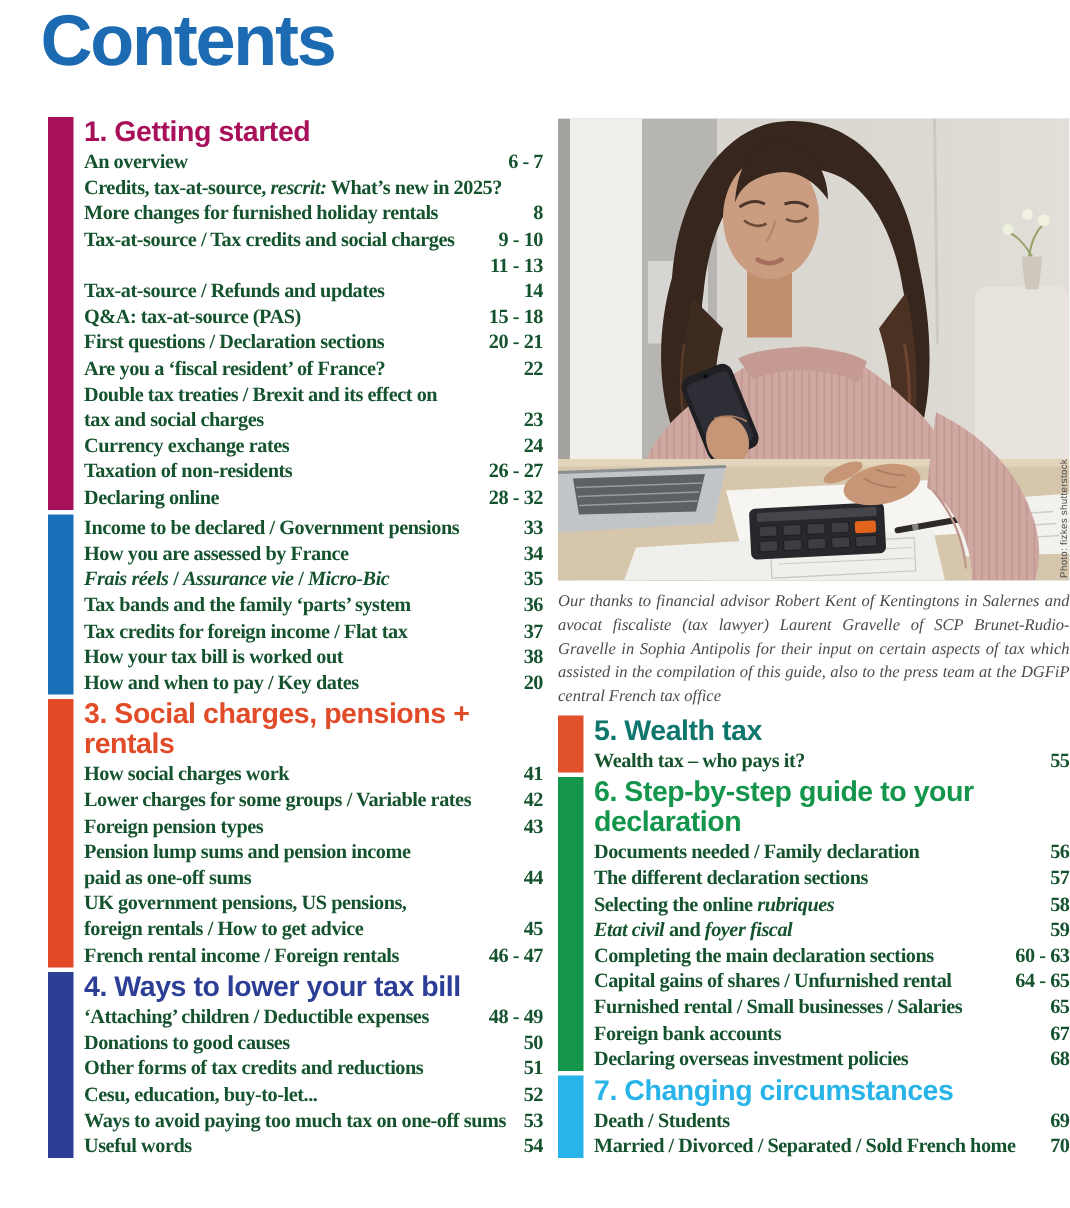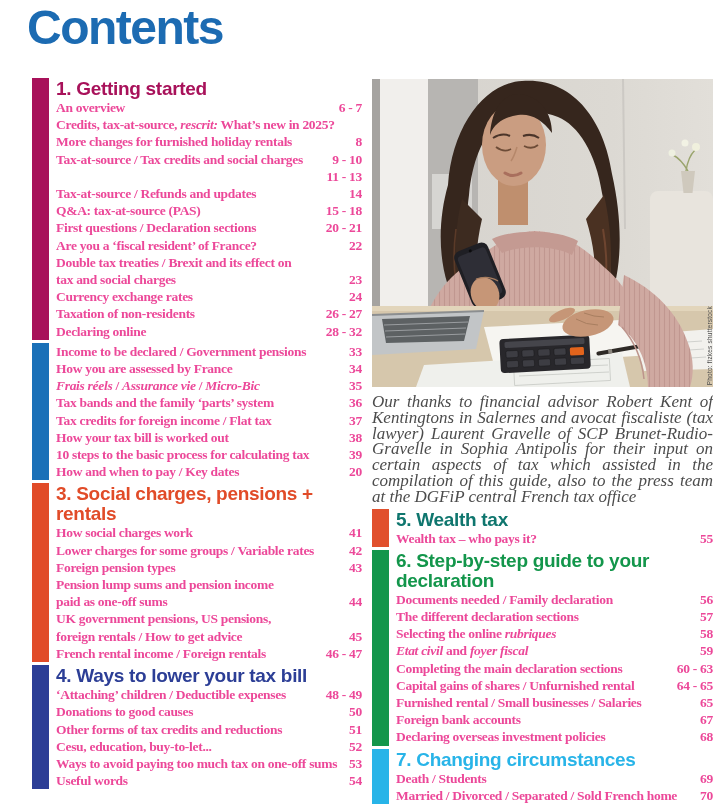--- a/index.html
+++ b/index.html
@@ -7,28 +7,28 @@
   .page{position:relative;width:713px;height:709px;background:#fff;font-family:"Liberation Serif",serif;}
   .page-title{position:absolute;left:27px;top:0px;margin:0;font-family:"Liberation Sans",sans-serif;
     font-weight:bold;font-size:48px;letter-spacing:-1.5px;}
   .col-left{position:absolute;left:32px;top:78px;width:330px;}
   .col-right{position:absolute;left:372px;top:79px;width:341px;}
   .section{display:flex;margin-bottom:3px;}
   .bar{width:17px;margin-right:7px;flex:none;}
   .sec-content{flex:1;min-width:0;}
   .sec-title{font-family:"Liberation Sans",sans-serif;font-weight:bold;font-size:19px;line-height:20px;
     letter-spacing:-0.3px;padding-top:1px;}
-  .row{display:flex;font-weight:bold;font-size:13.5px;line-height:17.2px;color:#ec4899;letter-spacing:-0.3px;}
+  .row{display:flex;font-weight:bold;font-size:13.5px;line-height:17.2px;color:#14532d;letter-spacing:-0.3px;}
   .lbl{white-space:pre-line;min-width:0;}
   .pg{margin-left:auto;padding-left:4px;align-self:flex-end;white-space:nowrap;text-align:right;}
   .photo{position:relative;width:341px;height:308px;overflow:hidden;background:#d8d5d0;}
   .photo svg{display:block;}
   .credit{position:absolute;right:0px;bottom:2px;writing-mode:vertical-rl;transform:rotate(180deg);
     font-family:"Liberation Sans",sans-serif;font-size:6.5px;color:#4c4c4c;letter-spacing:.2px;}
-  .caption{margin:7px 0 4px 0;font-style:italic;font-size:17px;line-height:15.8px;text-align:justify;color:#4c4c4c;}
+  .caption{margin:7px 0 4px 0;font-style:italic;font-size:11px;line-height:15.8px;text-align:justify;color:#4c4c4c;}
 </style>
 </head>
 <body>
 
 <div class="page">
 
   <h1 class="page-title" style="color: rgb(28, 107, 178);">Contents</h1>
 
   <div class="col-left" id="col-left">
       <div class="section">
@@ -107,24 +107,20 @@
             <span class="lbl"><span>Tax bands and the family ‘parts’ system</span></span>
             <span class="pg">36</span>
           </div>
           <div class="row">
             <span class="lbl"><span>Tax credits for foreign income / Flat tax</span></span>
             <span class="pg">37</span>
           </div>
           <div class="row">
             <span class="lbl"><span>How your tax bill is worked out</span></span>
             <span class="pg">38</span>
-          </div>
-          <div class="row">
-            <span class="lbl"><span>10 steps to the basic process for calculating tax</span></span>
-            <span class="pg">39</span>
           </div>
           <div class="row">
             <span class="lbl"><span>How and when to pay / Key dates</span></span>
             <span class="pg">20</span>
           </div>
         </div>
       </div>
       <div class="section">
         <div class="bar" style="background: rgb(225, 75, 40);"></div>
         <div class="sec-content">

